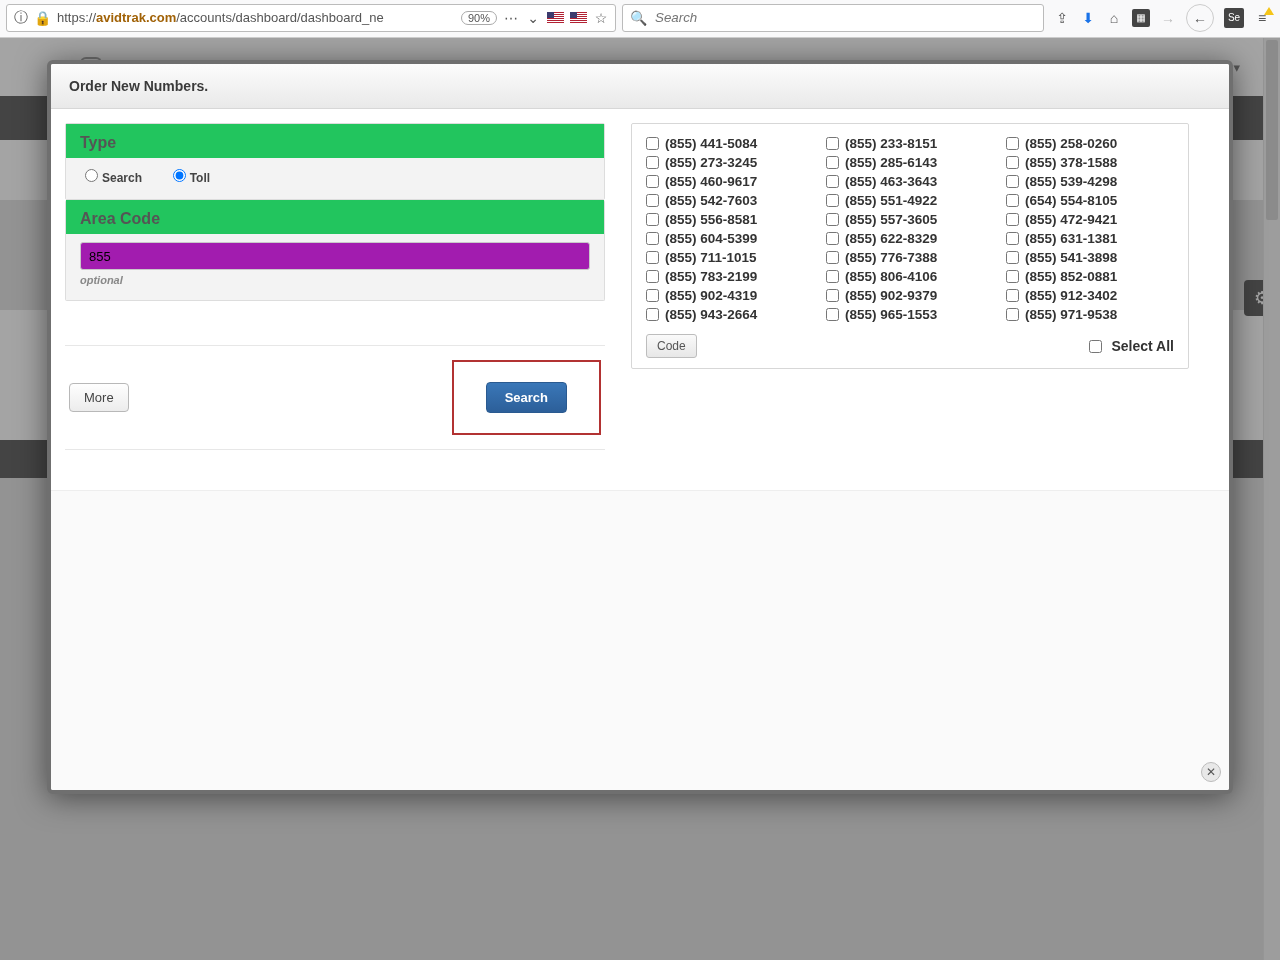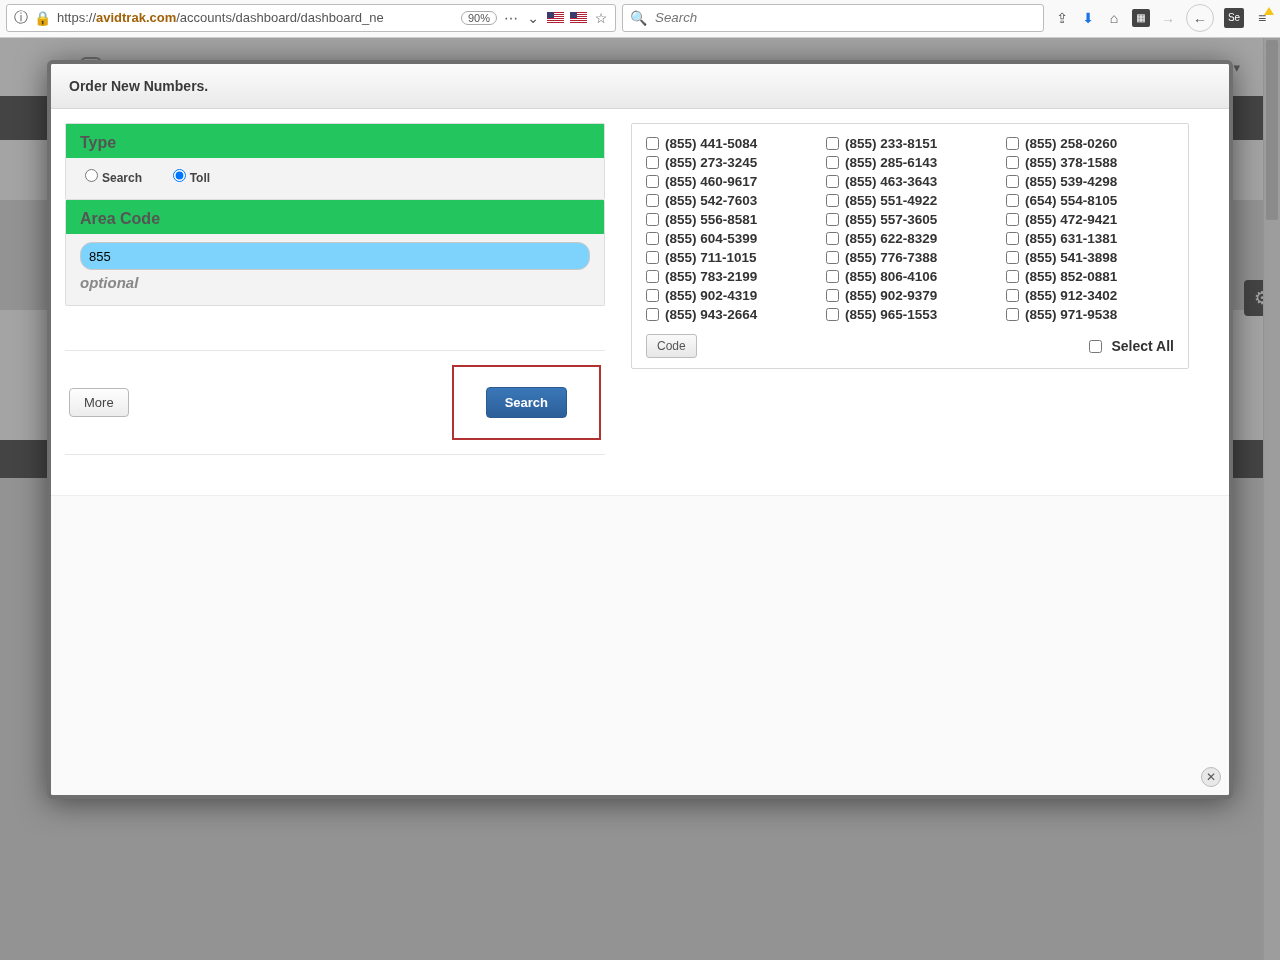--- a/index.html
+++ b/index.html
@@ -49,22 +49,22 @@
   .close-wrap .x{position:absolute;right:8px;top:-28px;width:20px;height:20px;border-radius:50%;background:#e8e8e8;border:1px solid #bbb;display:flex;align-items:center;justify-content:center;font-size:12px;color:#555;}
 
   
   .form-col { flex:0 0 540px; }
   .form-block { border:1px solid #ddd; border-radius:2px; margin-bottom:0; }
   .form-block + .form-block { border-top:none; }
   .form-block .hdr { background:#22c55e; padding:10px 14px 6px 14px; font-weight:700; color:#555; font-family:Verdana,Geneva,sans-serif; font-size:16px;}
   .form-block .inner { padding:8px 14px 14px 14px; background:#f3f3f3;}
   .radio-row label { margin-right:22px; font-weight:700; color:#444; font-size:12px;}
   .radio-row input{margin-right:4px;}
-  .text-input { width:100%; height:28px; border:1px solid #c9c9c9; border-radius:12px; padding:0 8px; background:#7dd3fc; font-size:13px;}
-  .hint{font-style:italic;color:#888;font-size:15px;margin-top:4px;font-weight:700;font-family:Verdana,Geneva,sans-serif;}
+  .text-input { width:100%; height:28px; border:1px solid #c9c9c9; border-radius:3px; padding:0 8px; background:#a21caf; font-size:13px;}
+  .hint{font-style:italic;color:#888;font-size:11px;margin-top:4px;font-weight:700;font-family:Verdana,Geneva,sans-serif;}
   .select-wrap{display:flex;}
   .select-wrap select{flex:1;height:30px;border:1px solid #b8b8b8;background:#fff;padding:0 6px;font-size:13px;}
 
   .action-row{display:flex;justify-content:flex-end;align-items:center;margin-top:44px;border-top:1px solid #e7e7e7;border-bottom:1px solid #e7e7e7;padding:14px 4px;position:relative;}
   .btn{display:inline-block;padding:6px 14px;border:1px solid #b8b8b8;border-radius:4px;background:linear-gradient(#fefefe,#ececec);color:#444;font-weight:400;cursor:pointer;font-size:13px;}
   .btn-primary{background:linear-gradient(#3a77b8,#2c5f99);color:#fff;border:1px solid #2a5a90;border-radius:4px;padding:7px 18px;font-weight:600;font-size:13px;}
   .highlight-box{border:2px solid #b23232;padding:20px 32px; margin-left:auto;}
 
   
   .results-col{flex:1;}

